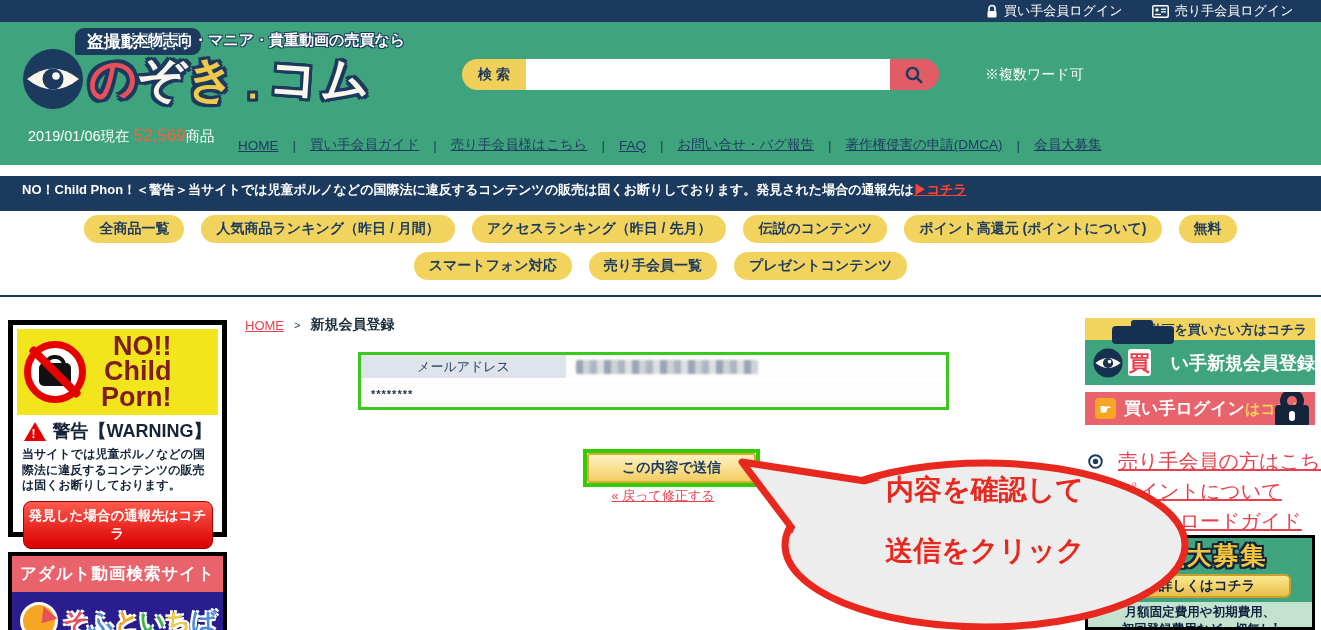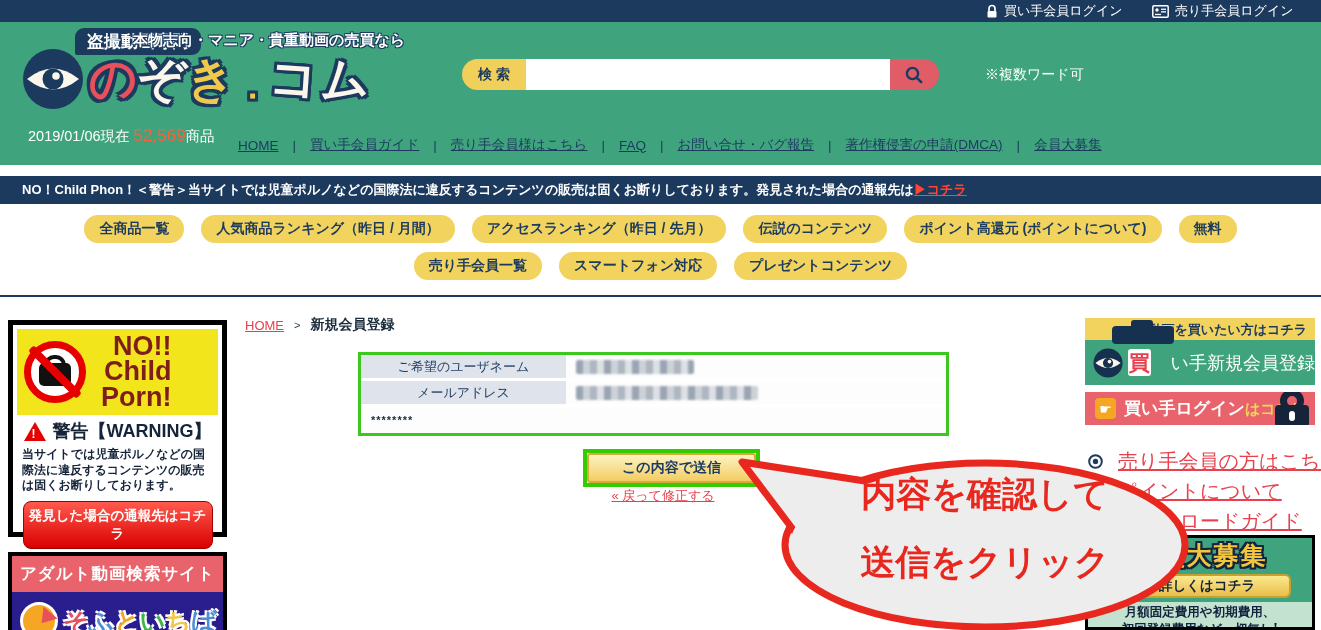--- a/index.html
+++ b/index.html
@@ -33,21 +33,21 @@
   .search-btn { width:49px; background:#E05C66; border:0; border-radius:0 16px 16px 0; display:flex; align-items:center; justify-content:center; cursor:pointer; }
   .search-note { position:absolute; left:985px; top:44px; color:#fff; font-size:14px; }
 
   .count { position:absolute; left:28px; top:104px; color:#fff; font-size:14.5px; }
   .count-num { color:#FF5E3A; font-size:17px; }
 
   .nav { position:absolute; left:238px; top:114px; display:flex; gap:14px; align-items:center; font-size:13.5px; color:#1B3A5E; }
   .nav a { color:#1B3A5E; text-decoration:underline; cursor:pointer; white-space:nowrap; }
 
   
-  .warnbar { position:absolute; top:176px; left:0; width:100%; height:28px; background:#1B3A5E; color:#fff; font-size:13px; font-weight:bold; line-height:27px; padding-left:22px; white-space:nowrap; }
+  .warnbar { position:absolute; top:176px; left:0; width:100%; height:35px; background:#1B3A5E; color:#fff; font-size:13px; font-weight:bold; line-height:27px; padding-left:22px; white-space:nowrap; }
   .warn-link { color:#FF4433; text-decoration:underline; cursor:pointer; }
 
   
   .pillrow { position:absolute; left:0; width:100%; display:flex; justify-content:center; gap:17px; }
   .pr1 { top:215px; } .pr2 { top:252px; }
   .pill { background:#F2D35E; color:#1B3A5E; font-weight:bold; font-size:14px; padding:5px 15px; border-radius:16px; white-space:nowrap; cursor:pointer; }
 
   .divider { position:absolute; top:295px; left:0; width:100%; height:2px; background:#1B3A5E; }
 
   
@@ -98,21 +98,21 @@
   .lb2-chars span:nth-child(1){ color:#E8505B; } .lb2-chars span:nth-child(2){ color:#4A90D9; }
   .lb2-chars span:nth-child(3){ color:#F5A623; } .lb2-chars span:nth-child(4){ color:#3CB54A; }
   .lb2-chars span:nth-child(5){ color:#F0C84B; } .lb2-chars span:nth-child(6){ color:#4A90D9; }
 
   
   .rb1 { position:absolute; left:1085px; top:318px; width:230px; height:67px; cursor:pointer; }
   .rb1-top { height:22px; background:#F2D35E; color:#1B3A5E; font-weight:bold; font-size:13px; text-align:right; padding:3px 8px 0 0; }
   .rb1-bottom { height:45px; background:#3FA47D; display:flex; align-items:center; padding-left:8px; }
   .rb1-cam { position:absolute; left:26px; top:1px; }
   .rb1-kanji { width:27px; height:27px; background:#fff; color:#E8414D; font-weight:900; font-size:21px; display:flex; align-items:center; justify-content:center; border-radius:3px; margin-left:5px; }
-  .rb1-text { color:#fff; font-weight:400; font-size:18px; margin-left:20px; white-space:nowrap; }
+  .rb1-text { color:#fff; font-weight:700; font-size:18px; margin-left:20px; white-space:nowrap; }
 
   .rb2 { position:absolute; left:1085px; top:392px; width:230px; height:33px; background:#E8636B; display:flex; align-items:center; padding-left:10px; overflow:hidden; cursor:pointer; }
   .rb2-finger { width:21px; height:21px; background:#F5A623; border-radius:4px; color:#fff; font-size:14px; display:flex; align-items:center; justify-content:center; flex:0 0 21px; }
   .rb2-text { color:#fff; font-weight:900; font-size:17px; margin-left:8px; white-space:nowrap; }
   .rb2-suffix { color:#F2D35E; font-weight:900; font-size:15px; }
   .rb2-lock { position:absolute; right:4px; top:-3px; width:40px; height:40px; }
   .lock-shackle { position:absolute; right:7px; top:0px; width:24px; height:24px; border:7px solid #16243A; border-radius:50%; }
   .lock-body { position:absolute; right:2px; top:16px; width:34px; height:22px; background:#16243A; border-radius:4px; }
   .lock-hole { position:absolute; right:16px; top:22px; width:6px; height:10px; background:#fff; border-radius:3px; }
 
@@ -122,21 +122,21 @@
 
   .rb3 { position:absolute; left:1085px; top:535px; width:230px; height:95px; border:3px solid #000; background:#3FA47D; text-align:center; overflow:hidden; cursor:pointer; }
   .rb3-title { margin-top:1px; font-size:25px; font-weight:900; color:#F2C53D; letter-spacing:2px;
     text-shadow:2px 2px 0 #12243D,-2px -2px 0 #12243D,2px -2px 0 #12243D,-2px 2px 0 #12243D,0 2px 0 #12243D,2px 0 0 #12243D,0 -2px 0 #12243D,-2px 0 0 #12243D; }
   .rb3-btn { margin:2px auto 0; width:182px; background:linear-gradient(#FBE98E,#E9BE4A); border:2px solid #C99F2E; border-radius:6px; color:#12243D; font-weight:bold; font-size:13.5px; padding:1px 0; }
   .rb3-arrow { color:#E60000; margin-right:4px; }
   .rb3-band { margin-top:4px; background:#C4E2D0; padding:2px 0 8px; font-family:"DejaVu Serif", serif; font-weight:bold; color:#12243D; font-size:12.5px; line-height:1.35; }
 
   
   .bubble-svg { position:absolute; left:728px; top:438px; z-index:6; pointer-events:none; }
-  .bubble-text { position:absolute; left:805px; top:476px; width:360px; text-align:center; z-index:7; color:#E8281E; font-size:35px; font-weight:bold; line-height:1; pointer-events:none; }
+  .bubble-text { position:absolute; left:805px; top:476px; width:360px; text-align:center; z-index:7; color:#E8281E; font-size:28px; font-weight:bold; line-height:1; pointer-events:none; }
   .bubble-text .bl1 { margin-bottom:33px; }
 </style>
 </head>
 <body>
 
 <div id="page">
 
   <div class="topbar">
     <div class="tb-item tb-buyer">
       <svg width="12" height="15" viewBox="0 0 12 15">
@@ -216,40 +216,34 @@
 
   <div class="pillrow pr1">
     <span class="pill">全商品一覧</span>
     <span class="pill">人気商品ランキング（昨日 / 月間）</span>
     <span class="pill">アクセスランキング（昨日 / 先月）</span>
     <span class="pill">伝説のコンテンツ</span>
     <span class="pill">ポイント高還元 (ポイントについて)</span>
     <span class="pill">無料</span>
   </div>
   <div class="pillrow pr2">
+    <span class="pill">スマートフォン対応</span>
     <span class="pill">売り手会員一覧</span>
-    <span class="pill">スマートフォン対応</span>
     <span class="pill">プレゼントコンテンツ</span>
   </div>
 
   <div class="divider"></div>
 
   <div class="breadcrumb">
     <a class="bc-home">HOME</a>
     <span class="bc-sep">&gt;</span>
     <span class="bc-cur">新規会員登録</span>
   </div>
 
   <div class="confirm-table">
-    <div class="frow">
-      <div class="flabel">ご希望のユーザネーム</div>
-      <div class="fvalue">
-          <div class="pix pix1"></div>
-        </div>
-    </div>
     <div class="frow">
       <div class="flabel">メールアドレス</div>
       <div class="fvalue">
           <div class="pix pix2"></div>
         </div>
     </div>
     <div class="frow">
       <div class="fvalue">
           <span class="pwd">********</span>
         </div>

